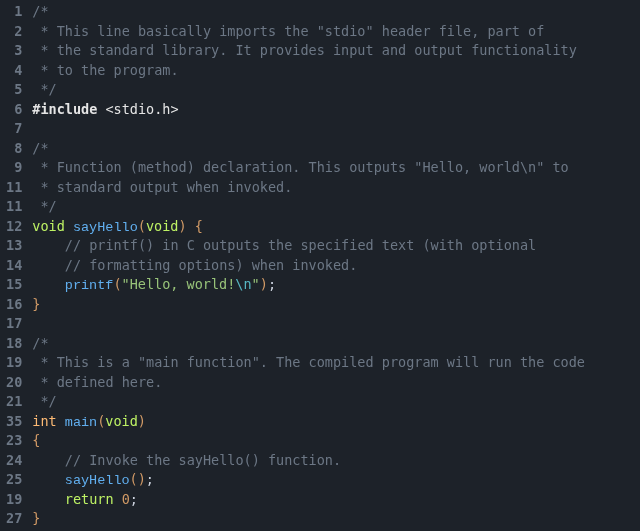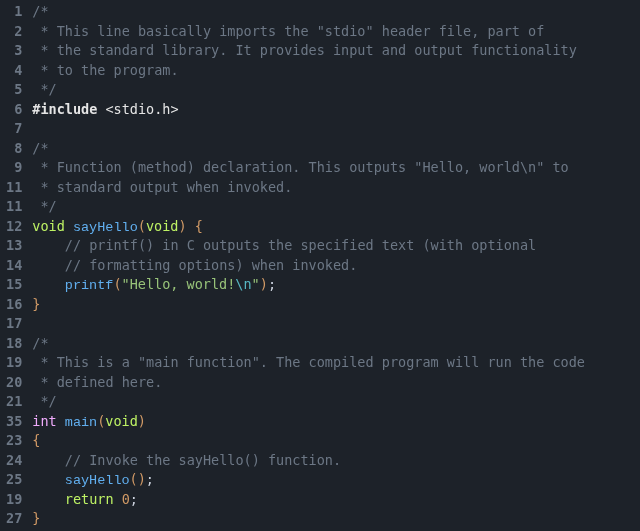--- a/index.html
+++ b/index.html
@@ -34,21 +34,21 @@
     overflow: hidden;
   }
   .code-line {
     height: 19.5px;
     line-height: 19.5px;
   }
   .tok-comment { color: #6c7785; }
   .tok-preproc { color: #e5e5e5; font-weight: bold; }
   .tok-include { color: #e5e5e5; }
   .tok-keyword { color: #bef264; }
-  .tok-type    { color: #f0abfc; }
+  .tok-type    { color: #fdba74; }
   .tok-func    { color: #61afef; font-family: Liberation Mono, monospace; }
   .tok-string  { color: #98c379; }
   .tok-escape  { color: #56b6c2; }
   .tok-punct   { color: #cdd3de; }
   .tok-paren   { color: #d19a66; }
   .tok-number  { color: #d19a66; }
 </style>
 </head>
 <body>
 

